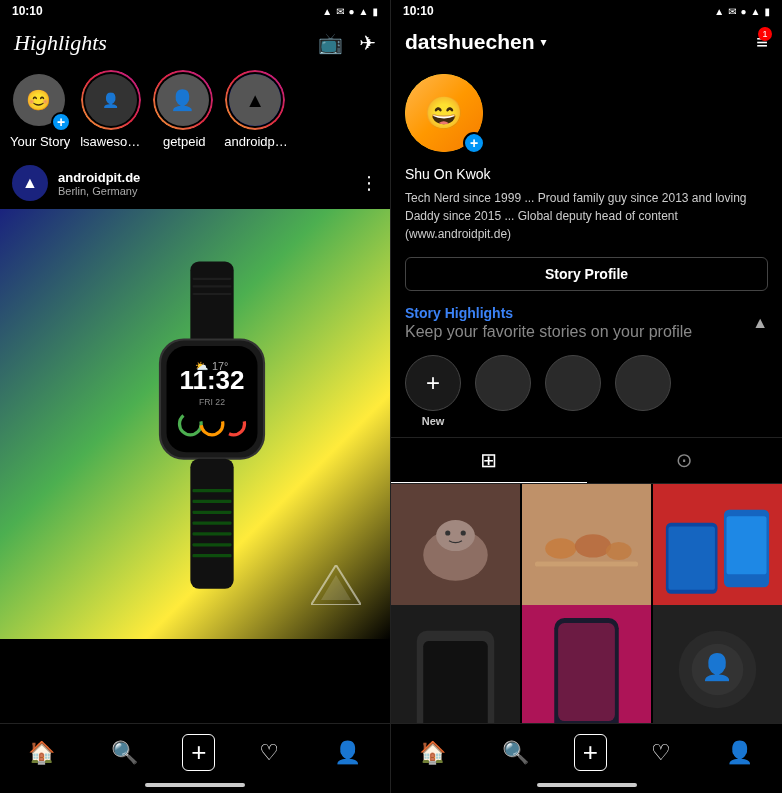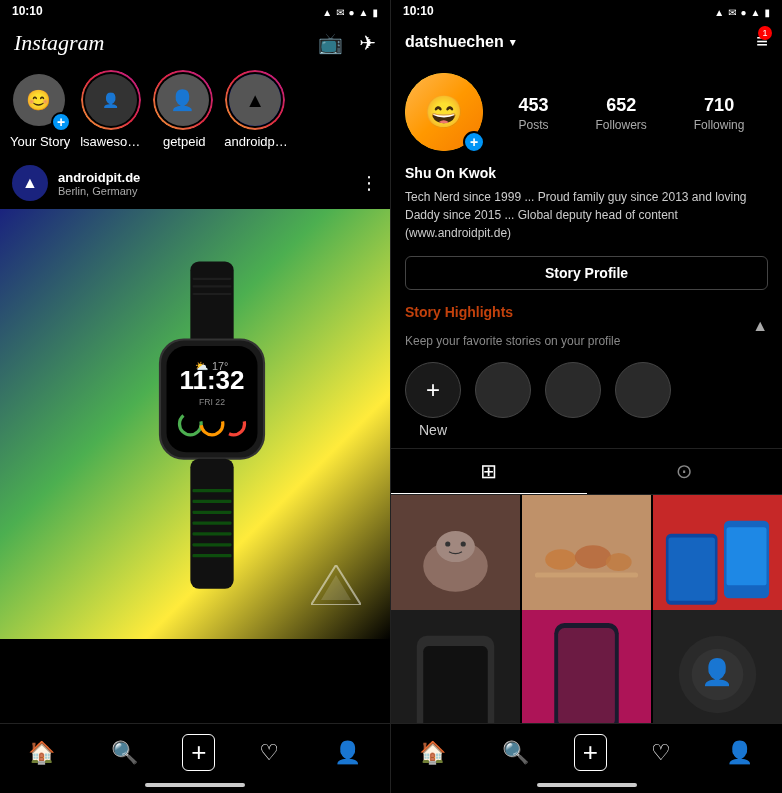--- a/index.html
+++ b/index.html
@@ -17,21 +17,21 @@
       background: #000;
       display: flex;
       flex-direction: column;
       border-right: 1px solid #222;
       overflow: hidden;
       position: relative;
     }
     .status-bar {
       display: flex;
       justify-content: space-between;
-      align-items: flex-end;
+      align-items: center;
       padding: 4px 12px;
       height: 22px;
       background: #000;
     }
     .status-time {
       color: #fff;
       font-size: 12px;
       font-weight: 600;
     }
     .status-icons {
@@ -221,21 +221,21 @@
       align-items: center;
       padding: 8px 14px;
     }
     .profile-username-row {
       display: flex;
       align-items: center;
       gap: 6px;
     }
     .profile-username {
       color: #fff;
-      font-size: 16px;
+      font-size: 21px;
       font-weight: 600;
     }
     .chevron-down { color: #fff; font-size: 12px; }
     .hamburger-wrap { position: relative; cursor: pointer; }
     .notif-badge {
       position: absolute;
       top: -4px; right: -4px;
       width: 14px; height: 14px;
       background: red;
       border-radius: 50%;
@@ -289,21 +289,21 @@
     .stat-label {
       color: #aaa;
       font-size: 12px;
     }
     .profile-bio {
       padding: 4px 14px 8px;
     }
     .profile-name {
       color: #fff;
       font-size: 14px;
-      font-weight: 700;
+      font-weight: 400;
     }
     .profile-desc {
       color: #ccc;
       font-size: 12px;
       line-height: 1.5;
       margin-top: 7px;
     }
     .edit-profile-btn {
       margin: 6px 14px;
       padding: 8px;
@@ -319,28 +319,28 @@
     }
     .story-highlights-section {
       padding: 8px 14px 4px;
     }
     .highlights-header {
       display: flex;
       justify-content: space-between;
       align-items: center;
     }
     .highlights-title {
-      color: #c2410c;
+      color: #3b82f6;
       font-size: 14px;
       font-weight: 600;
     }
     .highlights-sub {
       color: #888;
-      font-size: 12px;
-      margin-top: 14px;
+      font-size: 16px;
+      margin-top: 2px;
     }
     .highlights-row {
       display: flex;
       gap: 14px;
       padding: 10px 14px;
       align-items: flex-start;
     }
     .highlight-item {
       display: flex;
       flex-direction: column;
@@ -354,21 +354,22 @@
       border: 1.5px solid #444;
       display: flex; align-items: center; justify-content: center;
       cursor: pointer;
     }
     .highlight-plus {
       font-size: 24px;
       color: #fff;
     }
     .highlight-label {
       color: #ccc;
-      font-size: 14px;
+      font-size: 11px;
+      font-weight: bold;
     }
     .highlight-dark {
       background: #2a2a2a;
     }
     .profile-tabs {
       display: flex;
       border-top: 1px solid #222;
       border-bottom: 1px solid #222;
     }
     .profile-tab {
@@ -419,21 +420,21 @@
     <div class="status-icons">
       <span>▲</span>
       <span>✉</span>
       <span>●</span>
       <span>▲</span>
       <span>▮</span>
     </div>
   </div>
 
   <div class="left-header">
-    <span class="instagram-logo">Instagram</span>
+    <span class="instagram-logo">Highlights</span>
     <div class="header-icons">
       <button class="icon-btn">📺</button>
       <button class="icon-btn">✈</button>
     </div>
   </div>
 
   <div class="stories-row">
 
     <div class="story-item">
       <div class="story-avatar-wrap">
@@ -565,34 +566,20 @@
     </div>
   </div>
 
   <div class="profile-stats-row">
     <div class="profile-avatar-wrap">
       <div class="profile-avatar">
         <div style="width:100%; height:100%; background:linear-gradient(135deg, #ffb74d, #ff9800, #f57c00); border-radius:50%; display:flex; align-items:center; justify-content:center; font-size:32px;">😄</div>
       </div>
       <div class="profile-avatar-add">+</div>
     </div>
-    <div class="stats-group">
-      <div class="stat-item">
-        <span class="stat-number">453</span>
-        <span class="stat-label">Posts</span>
-      </div>
-      <div class="stat-item">
-        <span class="stat-number">652</span>
-        <span class="stat-label">Followers</span>
-      </div>
-      <div class="stat-item">
-        <span class="stat-number">710</span>
-        <span class="stat-label">Following</span>
-      </div>
-    </div>
   </div>
 
   <div class="profile-bio">
     <div class="profile-name">Shu On Kwok</div>
     <div class="profile-desc">Tech Nerd since 1999 ... Proud family guy since 2013 and loving Daddy since 2015 ... Global deputy head of content (www.androidpit.de)</div>
   </div>
 
   <button class="edit-profile-btn">Story Profile</button>
 
   <div class="story-highlights-section">

